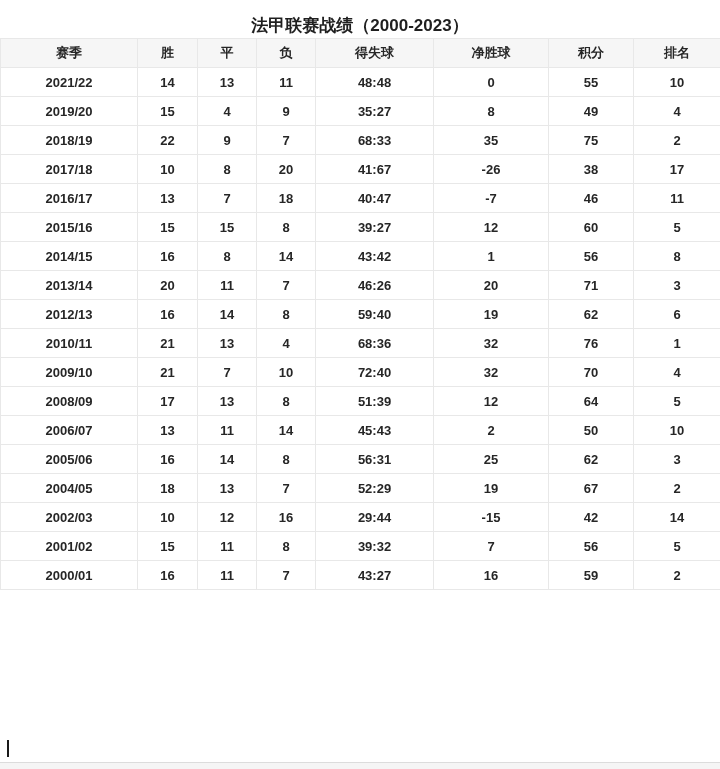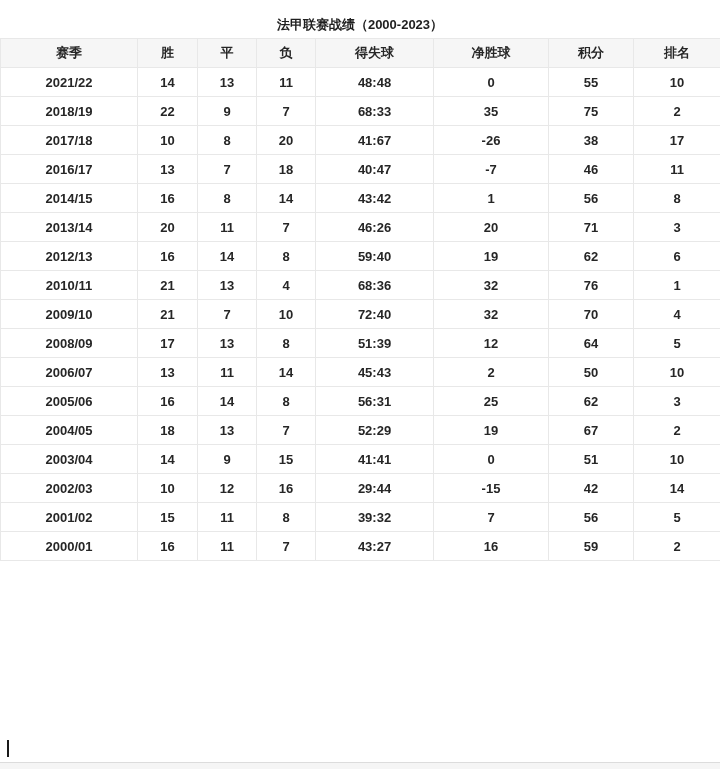--- a/index.html
+++ b/index.html
@@ -11,21 +11,21 @@
     background: #ffffff;
     overflow: hidden;
     font-family: "Liberation Sans", sans-serif;
     color: #222222;
   }
   .doc-title {
     height: 38px;
     display: flex;
     align-items: center;
     justify-content: center;
-    font-size: 13px;
+    font-size: 17px;
     font-weight: bold;
     color: #1f1f1f;
     padding-top: 12px;
   }
   table.stats {
     width: 720px;
     table-layout: fixed;
     border-collapse: collapse;
     padding-left: 24px;
   }
@@ -120,20 +120,30 @@
         <td>2021/22</td>
         <td>14</td>
         <td>13</td>
         <td>11</td>
         <td>48:48</td>
         <td>0</td>
         <td>55</td>
         <td>10</td>
       </tr>
       <tr>
+        <td>2019/20</td>
+        <td>15</td>
+        <td>4</td>
+        <td>9</td>
+        <td>35:27</td>
+        <td>8</td>
+        <td>49</td>
+        <td>4</td>
+      </tr>
+      <tr>
         <td>2018/19</td>
         <td>22</td>
         <td>9</td>
         <td>7</td>
         <td>68:33</td>
         <td>35</td>
         <td>75</td>
         <td>2</td>
       </tr>
       <tr>
@@ -150,20 +160,30 @@
         <td>2016/17</td>
         <td>13</td>
         <td>7</td>
         <td>18</td>
         <td>40:47</td>
         <td>-7</td>
         <td>46</td>
         <td>11</td>
       </tr>
       <tr>
+        <td>2015/16</td>
+        <td>15</td>
+        <td>15</td>
+        <td>8</td>
+        <td>39:27</td>
+        <td>12</td>
+        <td>60</td>
+        <td>5</td>
+      </tr>
+      <tr>
         <td>2014/15</td>
         <td>16</td>
         <td>8</td>
         <td>14</td>
         <td>43:42</td>
         <td>1</td>
         <td>56</td>
         <td>8</td>
       </tr>
       <tr>
@@ -240,30 +260,20 @@
         <td>2004/05</td>
         <td>18</td>
         <td>13</td>
         <td>7</td>
         <td>52:29</td>
         <td>19</td>
         <td>67</td>
         <td>2</td>
       </tr>
       <tr>
-        <td>2003/04</td>
-        <td>14</td>
-        <td>9</td>
-        <td>15</td>
-        <td>41:41</td>
-        <td>0</td>
-        <td>51</td>
-        <td>10</td>
-      </tr>
-      <tr>
         <td>2002/03</td>
         <td>10</td>
         <td>12</td>
         <td>16</td>
         <td>29:44</td>
         <td>-15</td>
         <td>42</td>
         <td>14</td>
       </tr>
       <tr>

